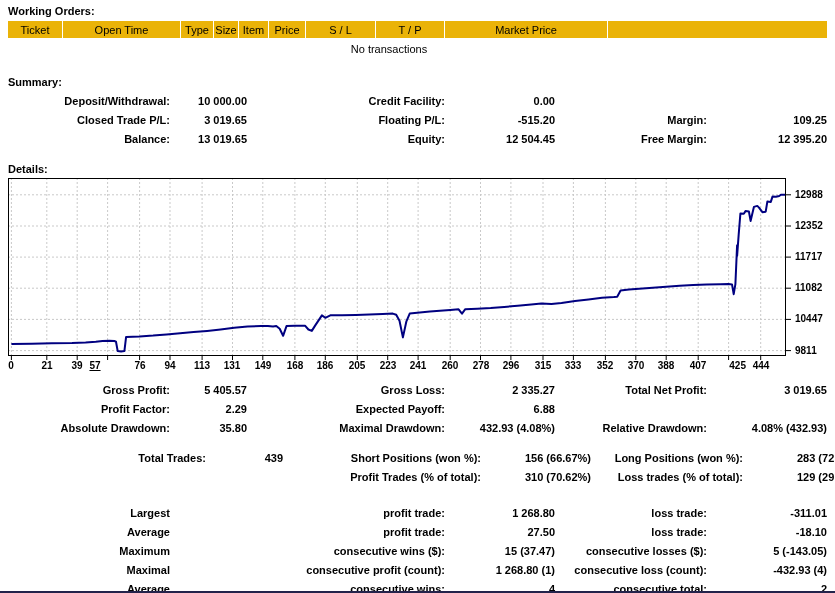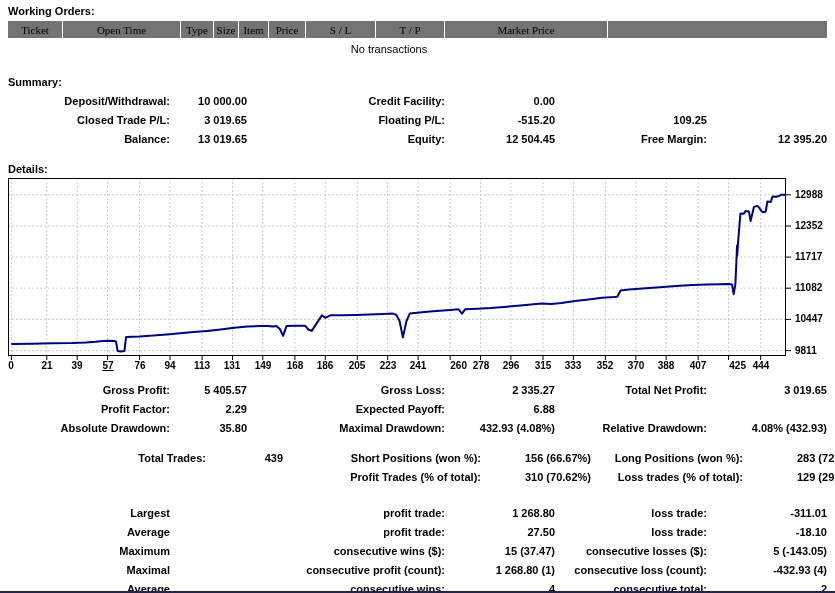--- a/index.html
+++ b/index.html
@@ -7,22 +7,22 @@
     font-family:"Liberation Sans", sans-serif; color:#000; }
   .page { position:relative; width:835px; height:593px; }
 
   .section-title { font-size:11px; font-weight:bold; margin-left:8px; }
   .t-wo { margin-top:5px; margin-bottom:4px; }
   .t-sum { margin-top:19px; margin-bottom:4px; }
   .t-det { margin-top:14px; margin-bottom:3px; }
 
   
   .wo-header { display:flex; gap:1px; margin-left:8px; width:819px; height:17px; }
-  .wo-cell { background:#737373; font-size:11px; display:flex; align-items:center;
-    justify-content:center; white-space:nowrap;font-family:Liberation Serif, serif; }
+  .wo-cell { background:#eab308; font-size:11px; display:flex; align-items:center;
+    justify-content:center; white-space:nowrap; }
   .wo-cell:nth-child(1){ width:54px; }
   .wo-cell:nth-child(2){ width:117px; }
   .wo-cell:nth-child(3){ width:32px; }
   .wo-cell:nth-child(4){ width:24px; }
   .wo-cell:nth-child(5){ width:29px; }
   .wo-cell:nth-child(6){ width:36px; }
   .wo-cell:nth-child(7){ width:69px; }
   .wo-cell:nth-child(8){ width:68px; }
   .wo-cell:nth-child(9){ width:162px; }
   .wo-cell.filler { flex:1; }
@@ -80,20 +80,21 @@
         <span>Credit Facility:</span>
         <span>0.00</span>
         <span></span>
         <span></span>
       </div>
       <div class="stat-row">
         <span>Closed Trade P/L:</span>
         <span>3 019.65</span>
         <span>Floating P/L:</span>
         <span>-515.20</span>
+        <span>Margin:</span>
         <span>109.25</span>
       </div>
       <div class="stat-row">
         <span>Balance:</span>
         <span>13 019.65</span>
         <span>Equity:</span>
         <span>12 504.45</span>
         <span>Free Margin:</span>
         <span>12 395.20</span>
       </div>
@@ -112,32 +113,32 @@
       </svg>
       <div class="y-lab" style="top: 11px;">12988</div>
       <div class="y-lab" style="top: 42px;">12352</div>
       <div class="y-lab" style="top: 73px;">11717</div>
       <div class="y-lab" style="top: 104px;">11082</div>
       <div class="y-lab" style="top: 135px;">10447</div>
       <div class="y-lab" style="top: 167px;">9811</div>
       <div class="x-lab" style="left: -14px;">0</div>
       <div class="x-lab" style="left: 22px;">21</div>
       <div class="x-lab" style="left: 52px;">39</div>
-      <div class="x-lab" style="left: 83px; text-decoration: underline;">57</div>
+      <div class="x-lab" style="left: 70px; text-decoration: underline;">57</div>
       <div class="x-lab" style="left: 115px;">76</div>
       <div class="x-lab" style="left: 145px;">94</div>
       <div class="x-lab" style="left: 177px;">113</div>
       <div class="x-lab" style="left: 207px;">131</div>
       <div class="x-lab" style="left: 238px;">149</div>
       <div class="x-lab" style="left: 270px;">168</div>
       <div class="x-lab" style="left: 300px;">186</div>
       <div class="x-lab" style="left: 332px;">205</div>
       <div class="x-lab" style="left: 363px;">223</div>
       <div class="x-lab" style="left: 393px;">241</div>
-      <div class="x-lab" style="left: 425px; text-align: right;">260</div>
+      <div class="x-lab" style="left: 425px;">260</div>
       <div class="x-lab" style="left: 456px;">278</div>
       <div class="x-lab" style="left: 486px;">296</div>
       <div class="x-lab" style="left: 518px;">315</div>
       <div class="x-lab" style="left: 548px;">333</div>
       <div class="x-lab" style="left: 580px;">352</div>
       <div class="x-lab" style="left: 611px;">370</div>
       <div class="x-lab" style="left: 641px;">388</div>
       <div class="x-lab" style="left: 673px;">407</div>
       <div class="x-lab" style="left: 704px; text-align: right;">425</div>
       <div class="x-lab" style="left: 736px;">444</div>

